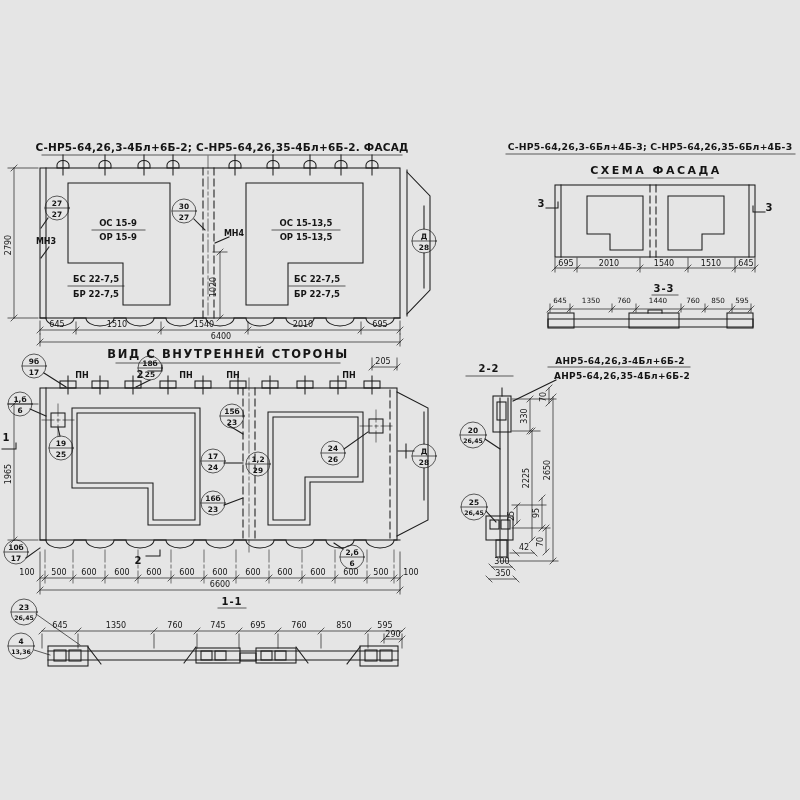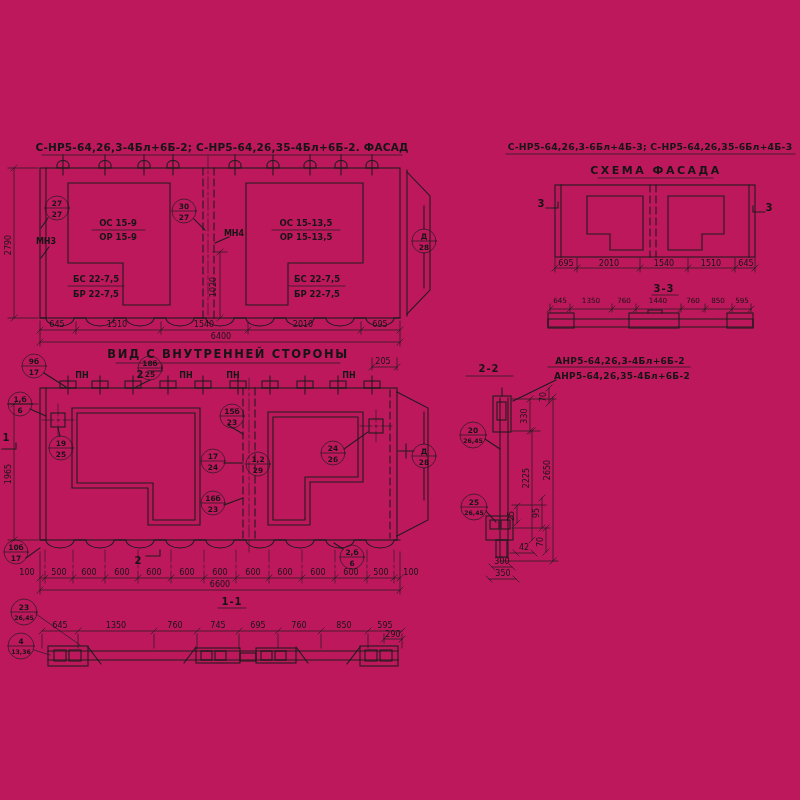--- a/index.html
+++ b/index.html
@@ -1,16 +1,16 @@
 <!DOCTYPE html>
 <html><head>
 <meta charset="utf-8">
 <style>
   html,body{margin:0;padding:0;background:#ffffff}
-  .page{width:800px;height:800px;background:#be185d;position:relative;overflow:hidden}
+  .page{width:800px;height:800px;background:#e5e5e5;position:relative;overflow:hidden}
   svg{display:block}
   text{font-family:"DejaVu Sans","Liberation Sans",sans-serif;fill:#151515;text-anchor:middle;stroke:none}
   .lines *{stroke:#1c1c1c;stroke-width:1.05;fill:none;stroke-linecap:square}
   .thin  *{stroke:#1c1c1c;stroke-width:.7;fill:none;stroke-linecap:square}
   .lines .dsh{stroke-dasharray:7 4}
   .lines .ddt,.thin .ddt{stroke-dasharray:12 3 3 3;stroke-width:.6}
   .ttl{font-weight:bold;font-size:10.5px;letter-spacing:.2px}
   .ttl2{font-weight:bold;font-size:9.3px;letter-spacing:.2px}
   .sub{font-weight:bold;font-size:11px;letter-spacing:2.5px}
   .vt{font-weight:bold;font-size:11.5px;letter-spacing:1.6px}

